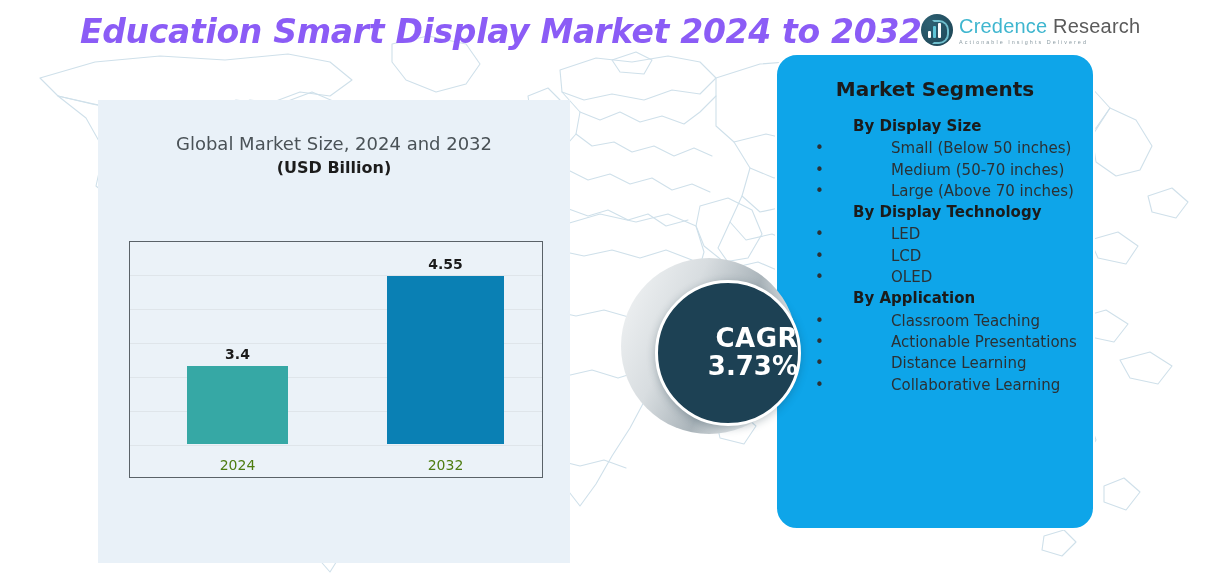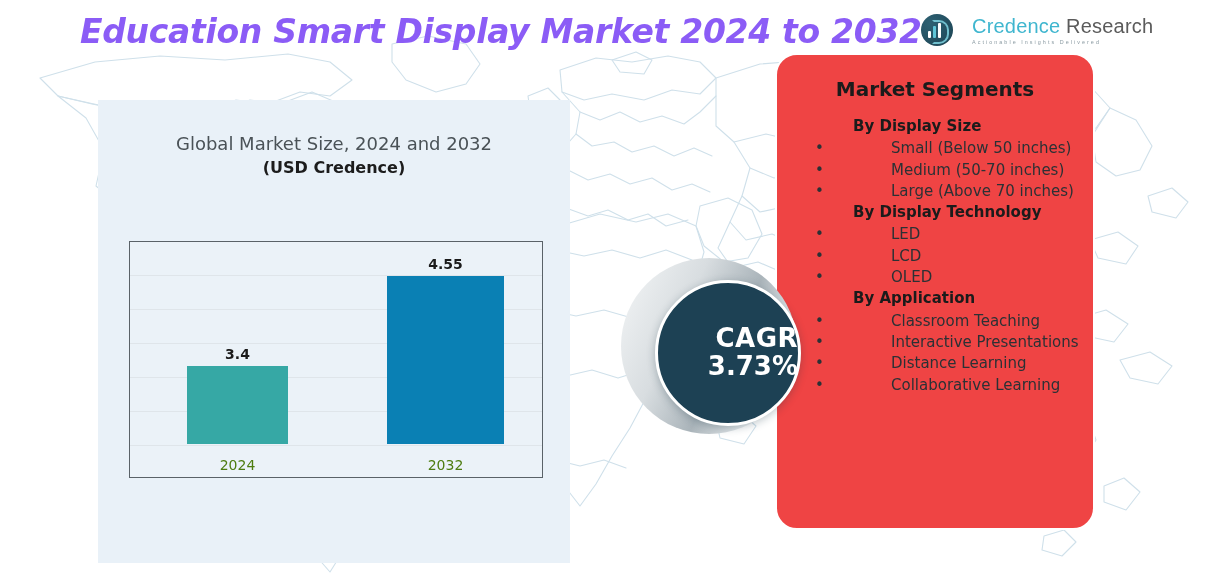--- a/index.html
+++ b/index.html
@@ -24,21 +24,21 @@
   
   .page-title{
     position:absolute;left:60px;top:12px;z-index:6;
     font-size:33px;font-weight:bold;font-style:italic;
     color:#8b5cf6;letter-spacing:-0.3px;white-space:nowrap;
     font-family:"DejaVu Sans", sans-serif;
     margin-left:20px;
   }
 
   
-  .logo{position:absolute;left:921px;top:14px;z-index:6;display:flex;align-items:flex-start;gap:19px;}
+  .logo{position:absolute;left:921px;top:14px;z-index:6;display:flex;align-items:flex-start;gap:6px;}
   .logo-mark{width:32px;height:32px;border-radius:50%;
     background:radial-gradient(circle at 30% 30%,#2d6173 0%,#234f60 60%,#1d4351 100%);
     position:relative;flex:none;}
   .logo-mark .bars{position:absolute;left:7px;bottom:8px;display:flex;align-items:flex-end;gap:2px;height:15px;}
   .logo-mark .bars i{display:block;width:3px;background:#ffffff;border-radius:1px;}
   .logo-mark .bars i:nth-child(1){height:7px;}
   .logo-mark .bars i:nth-child(2){height:12px;background:#5fc6d8;}
   .logo-mark .bars i:nth-child(3){height:15px;}
   .logo-mark .arc{position:absolute;right:4px;top:6px;width:13px;height:20px;
     border:2px solid #7fd4e2;border-left-color:transparent;border-radius:0 10px 10px 0;opacity:.85;}
@@ -100,21 +100,21 @@
     box-shadow:0 2px 8px rgba(20,50,65,0.28);
   }
   .cagr-label{color:#ffffff;font-size:26px;font-weight:bold;letter-spacing:.5px;line-height:1.05;
     font-family:"DejaVu Sans", sans-serif;}
   .cagr-value{color:#ffffff;font-size:26px;font-weight:bold;line-height:1.1;
     font-family:"DejaVu Sans", sans-serif;margin-left:8px;}
 
   
   .seg-panel{
     position:absolute;left:775px;top:53px;width:320px;height:477px;
-    background:#ef4444;border:2px solid #ffffff;border-radius:22px;
+    background:#0ea5e9;border:2px solid #ffffff;border-radius:22px;
     box-sizing:border-box;z-index:4;overflow:hidden;
   }
   .seg-inner{padding:22px 14px 10px 14px;}
   .seg-title{
     text-align:center;font-size:20px;font-weight:bold;color:#1b1b1b;
     margin:0 0 15px 0;font-family:"DejaVu Sans", sans-serif;
   }
   .seg-group-head{
     font-size:15px;font-weight:bold;color:#1b1b1b;margin:0 0 1px 62px;
     font-family:"DejaVu Sans", sans-serif;line-height:1.42;
@@ -206,21 +206,21 @@
     <div class="logo-text">
       <div class="logo-name">
         <span class="c1">Credence</span>
         <span class="c2">Research</span>
       </div>
       <div class="logo-tag">Actionable Insights Delivered</div>
     </div>
   </div>
 
   <div class="chart-title">Global Market Size, 2024 and 2032</div>
-  <div class="chart-sub">(USD Credence)</div>
+  <div class="chart-sub">(USD Billion)</div>
 
   <div class="chart-frame">
     <div class="gridlines">
       <div class="gl" style="top:33px"></div>
       <div class="gl" style="top:67px"></div>
       <div class="gl" style="top:101px"></div>
       <div class="gl" style="top:135px"></div>
       <div class="gl" style="top:169px"></div>
       <div class="gl" style="top:203px"></div>
     </div>
@@ -263,20 +263,20 @@
       <div class="seg-group-head">By Display Technology</div>
       <ul class="seg-list">
         <li class="seg-item"><span class="bullet">•</span><span>LED</span></li>
         <li class="seg-item"><span class="bullet">•</span><span>LCD</span></li>
         <li class="seg-item"><span class="bullet">•</span><span>OLED</span></li>
       </ul>
 
       <div class="seg-group-head">By Application</div>
       <ul class="seg-list">
         <li class="seg-item"><span class="bullet">•</span><span>Classroom Teaching</span></li>
-        <li class="seg-item"><span class="bullet">•</span><span>Interactive Presentations</span></li>
+        <li class="seg-item"><span class="bullet">•</span><span>Actionable Presentations</span></li>
         <li class="seg-item"><span class="bullet">•</span><span>Distance Learning</span></li>
         <li class="seg-item"><span class="bullet">•</span><span>Collaborative Learning</span></li>
       </ul>
     </div>
   </div>
 
 </div>
 
 </body></html>

